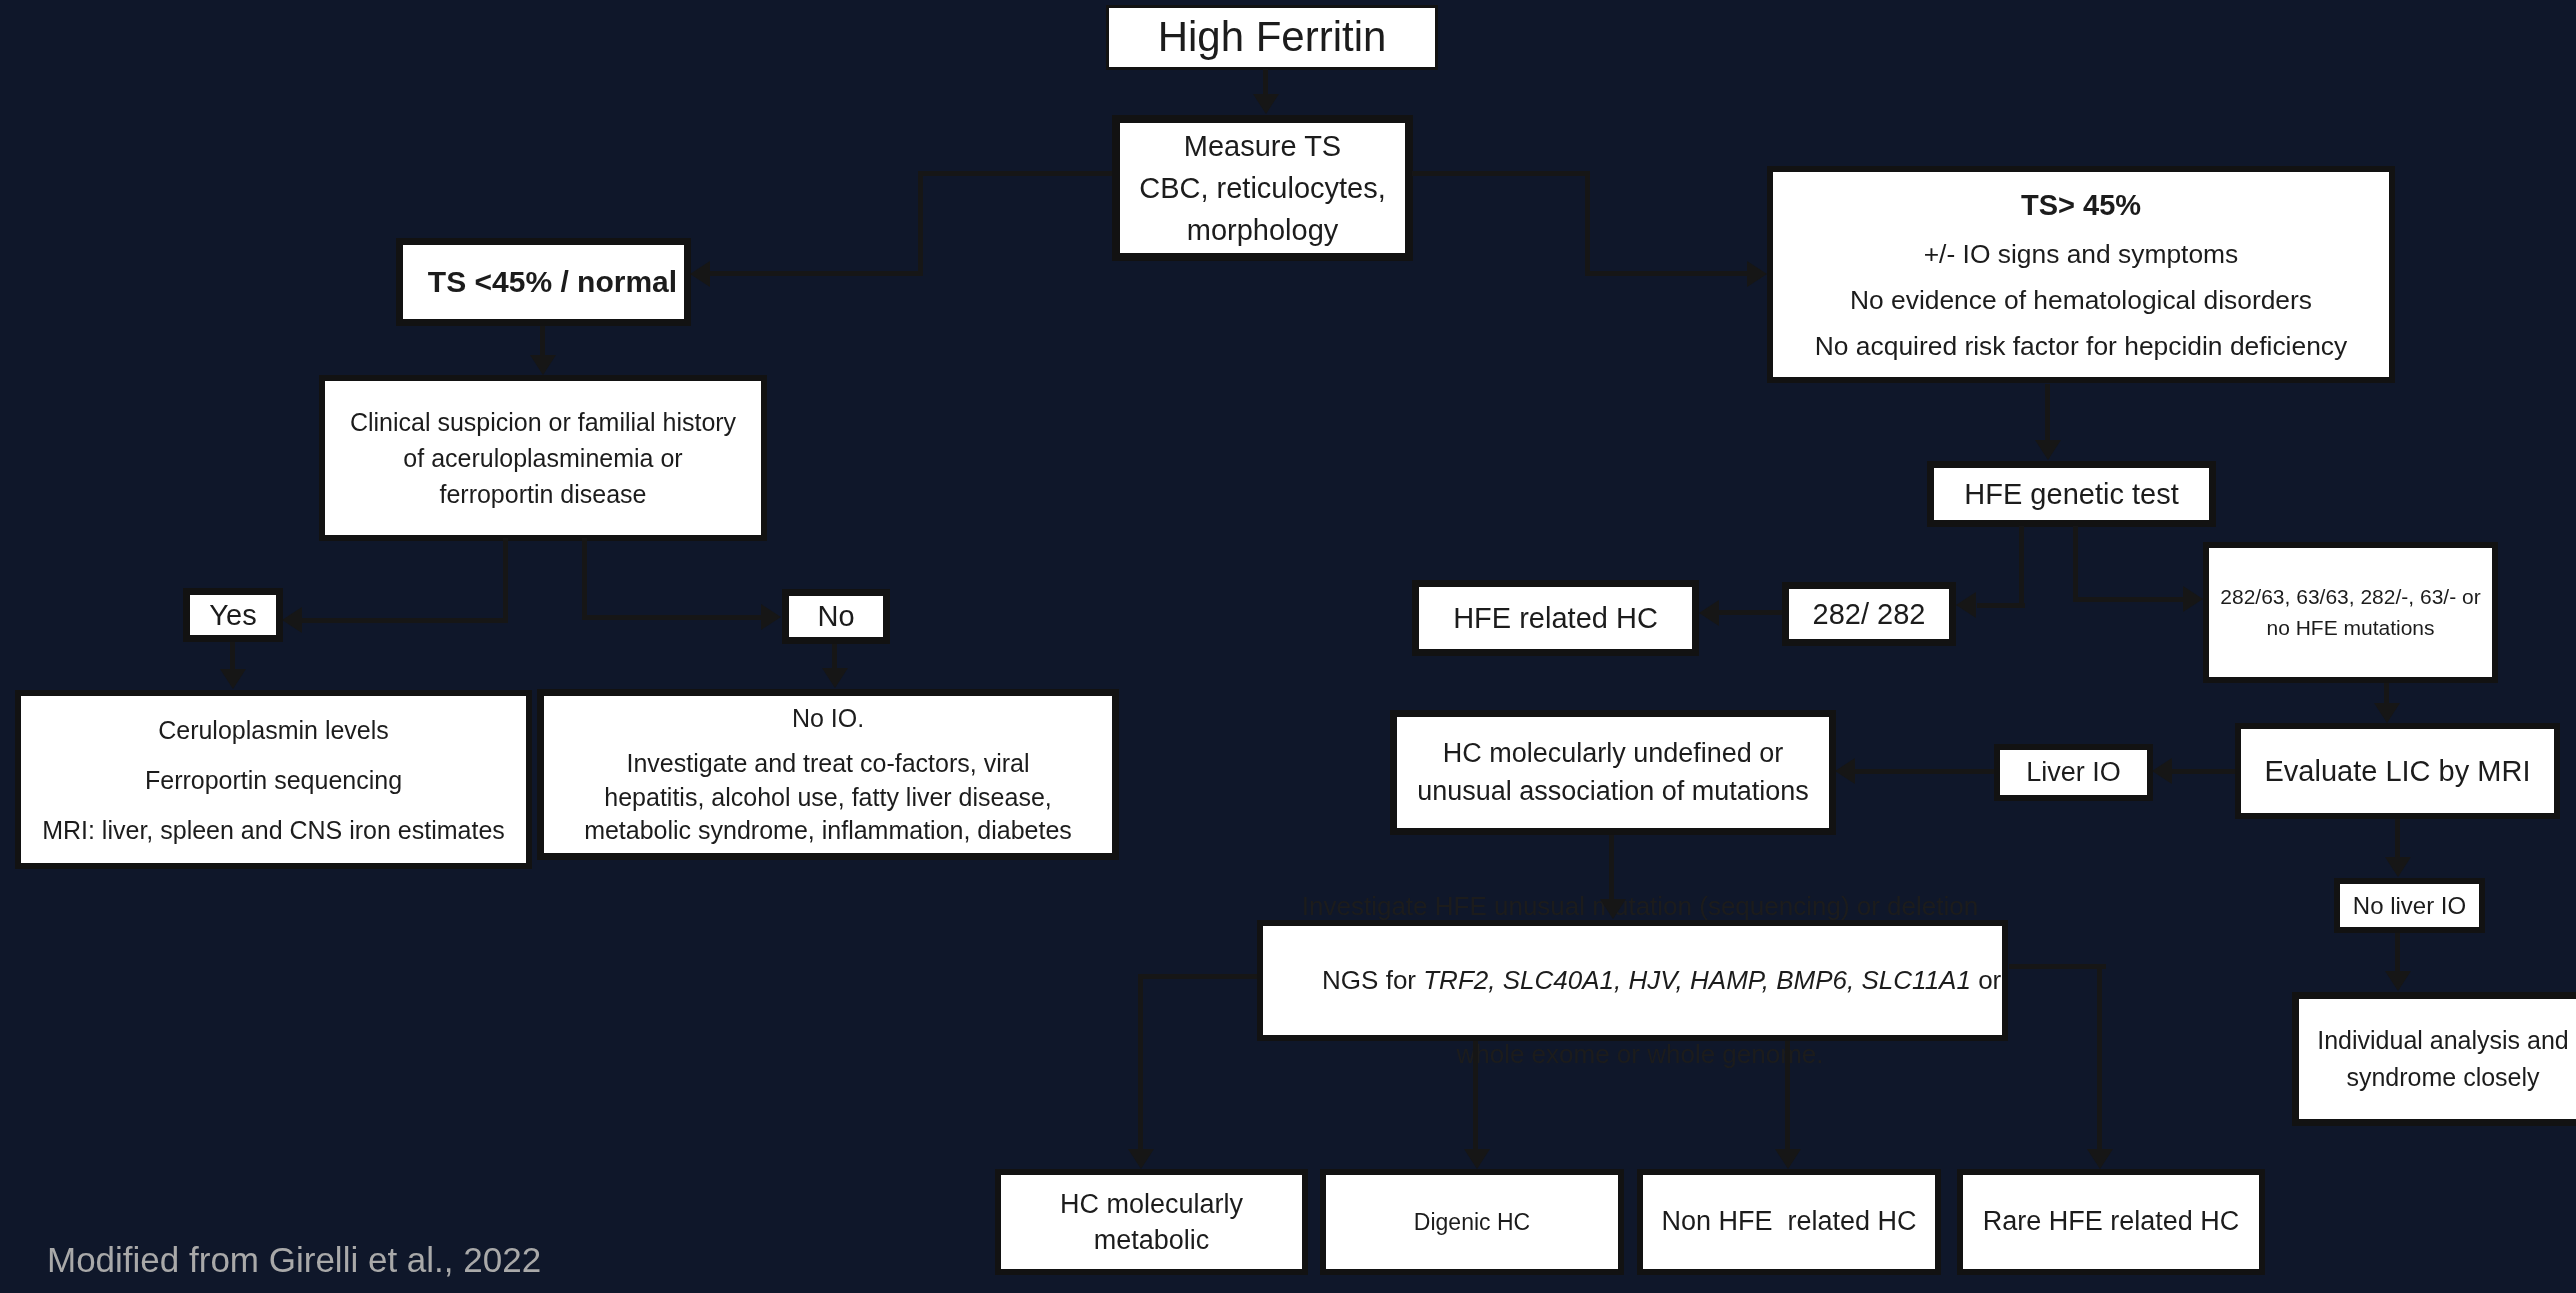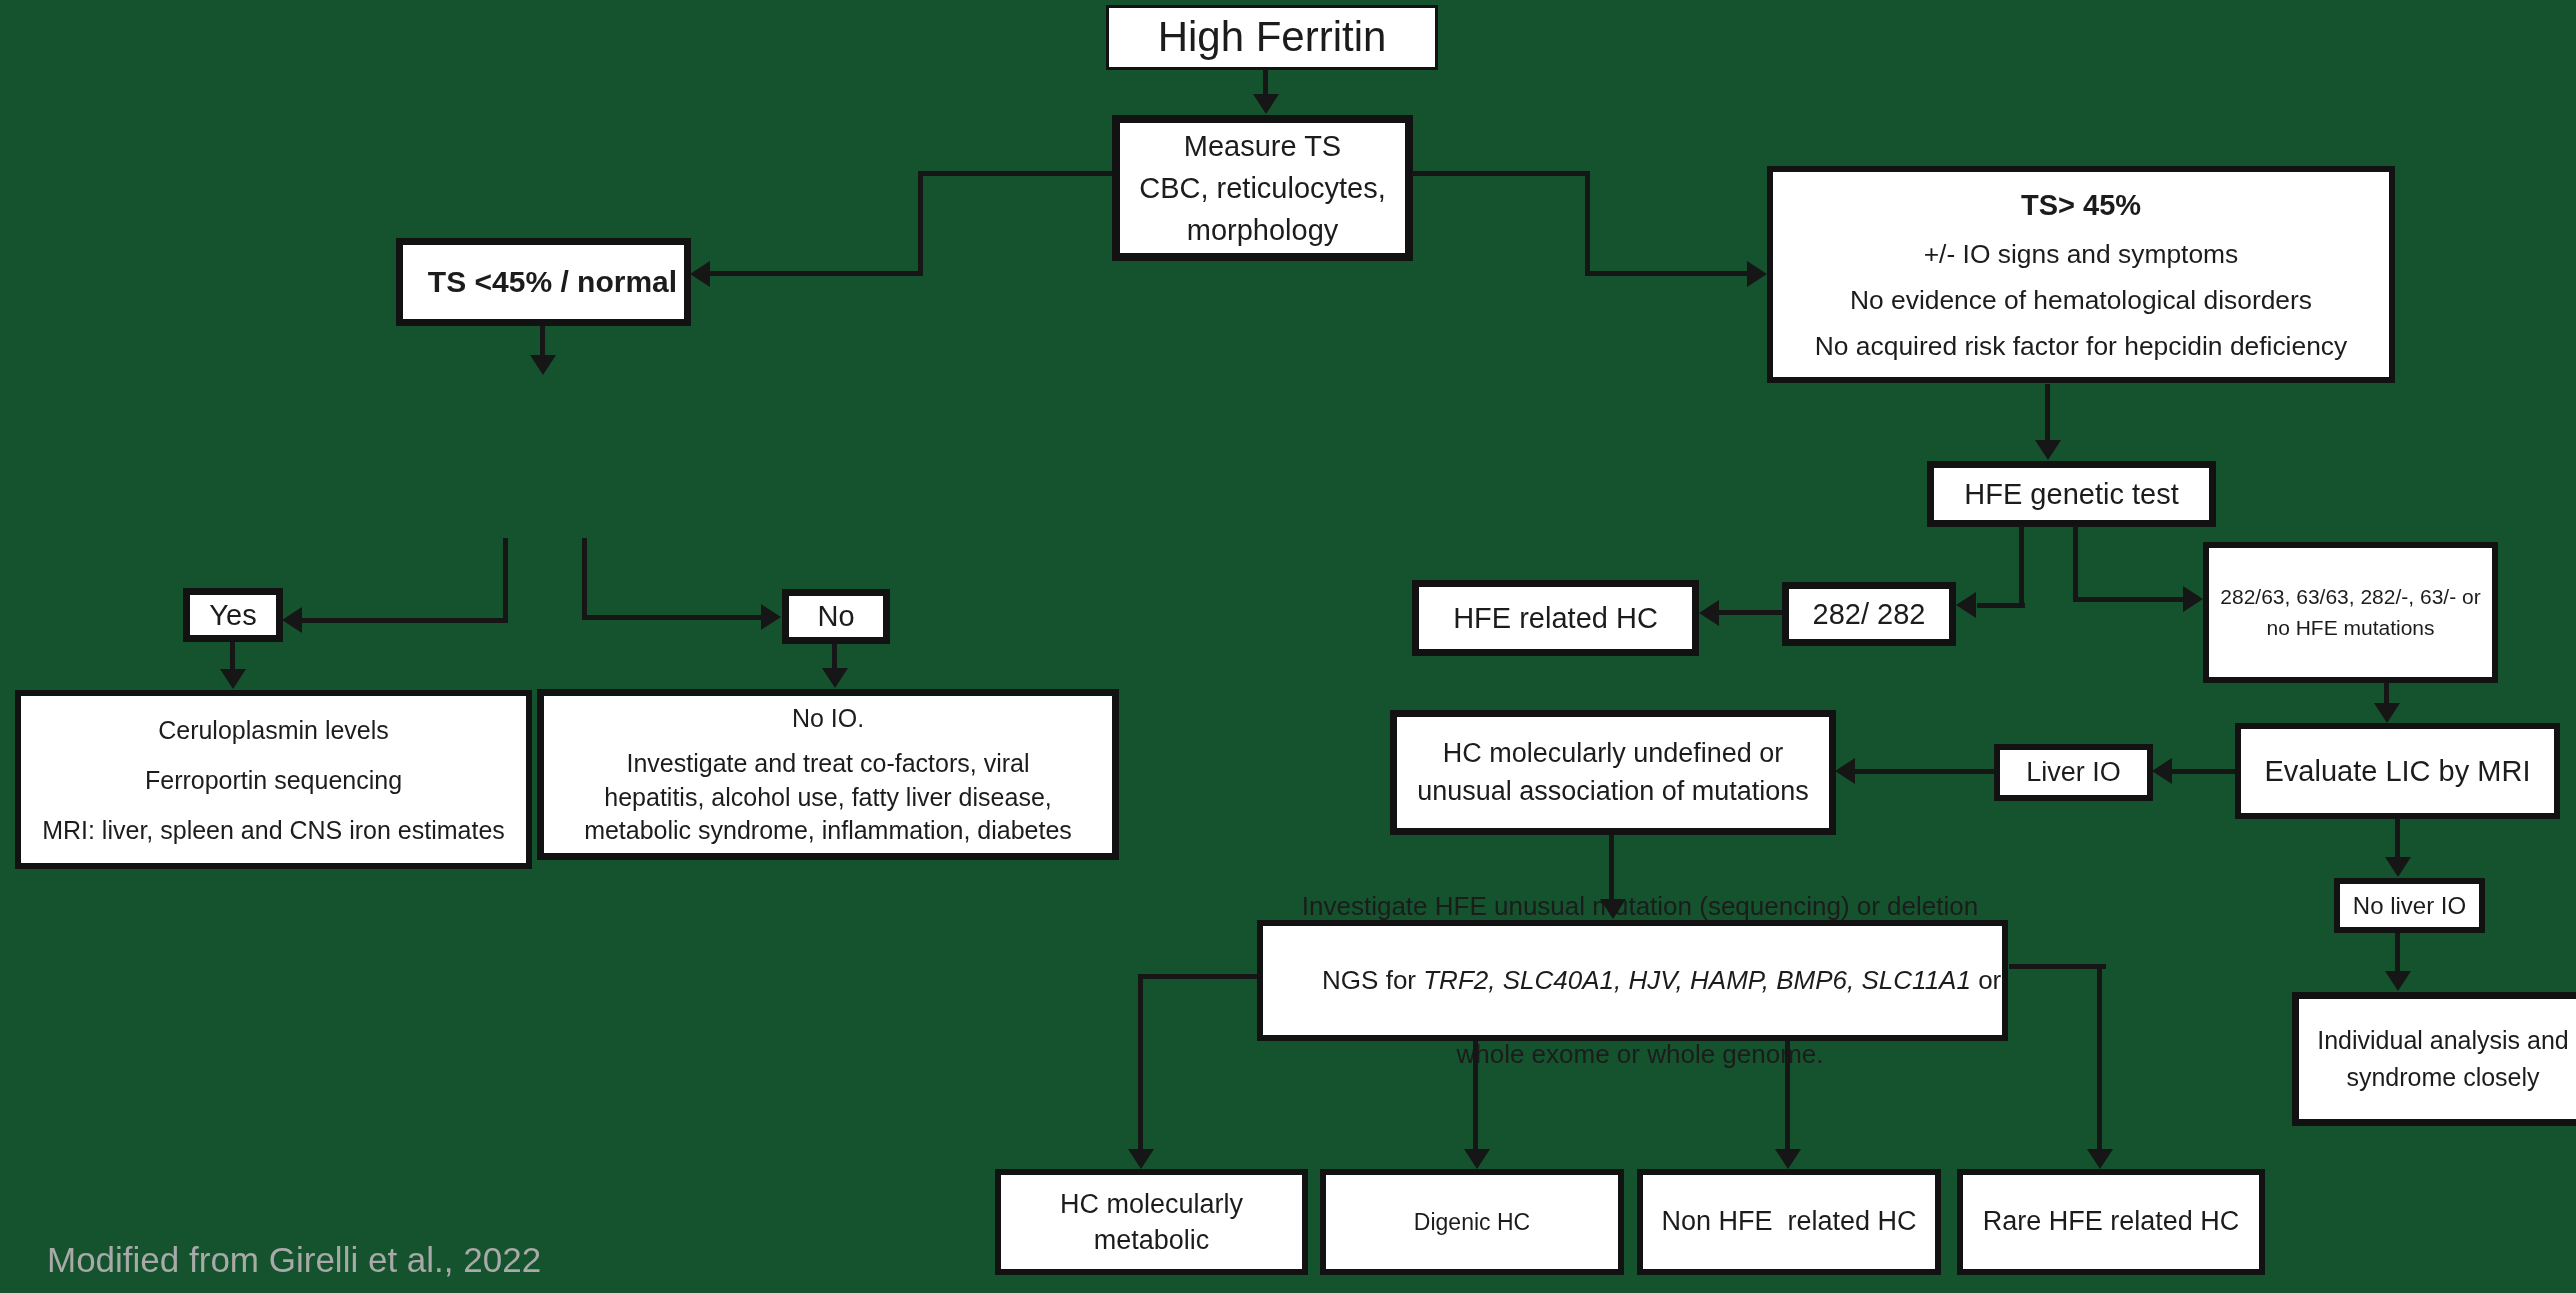--- a/index.html
+++ b/index.html
@@ -1,19 +1,19 @@
 <!DOCTYPE html>
 <html style="font-size:12px"><head>
 <meta charset="utf-8">
 <style>
   html,body{margin:0;padding:0;background:#fff;}
   #canvas{
     position:relative;
     width:2576px;height:1294px;
-    background:#14532d;
+    background:#0f172a;
     font-family:"Liberation Sans",sans-serif;
     color:#1c1c1c;
     overflow:hidden;
   }
   .box{
     position:absolute;box-sizing:border-box;background:#fff;
     border:6px solid #121212;
     display:flex;flex-direction:column;align-items:center;justify-content:center;
     text-align:center;line-height:1.25;
   }
@@ -43,20 +43,25 @@
   <div class="box" style="left:1112px;top:115px;width:301px;height:146px;border-width:8.3px;font-size:29px;line-height:1.45;">
     <span class="line">Measure TS</span>
     <span class="line">CBC, reticulocytes,</span>
     <span class="line">morphology</span>
   </div>
 
   <div class="box bold" style="left:396px;top:238px;width:295px;height:88px;border-width:7.6px;font-size:30px;padding-left:18px;">
     <span class="line">TS &lt;45% / normal</span>
   </div>
 
+  <div class="box" style="left:319px;top:375px;width:448px;height:166px;border-width:6px;font-size:25px;line-height:1.45;">
+    <span class="line">Clinical suspicion or familial history</span>
+    <span class="line">of aceruloplasminemia or</span>
+    <span class="line">ferroportin disease</span>
+  </div>
 
   <div class="box" style="left:183px;top:588px;width:100px;height:54px;border-width:7.6px;font-size:29px;">
     <span class="line">Yes</span>
   </div>
 
   <div class="box" style="left:782px;top:589px;width:108px;height:55px;border-width:7.6px;font-size:29px;">
     <span class="line">No</span>
   </div>
 
   <div class="box" style="left:15px;top:690px;width:517px;height:179px;border-width:6px;font-size:25px;line-height:2.0;">

